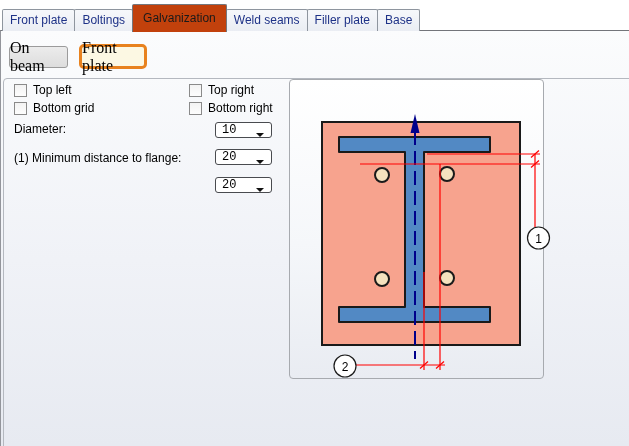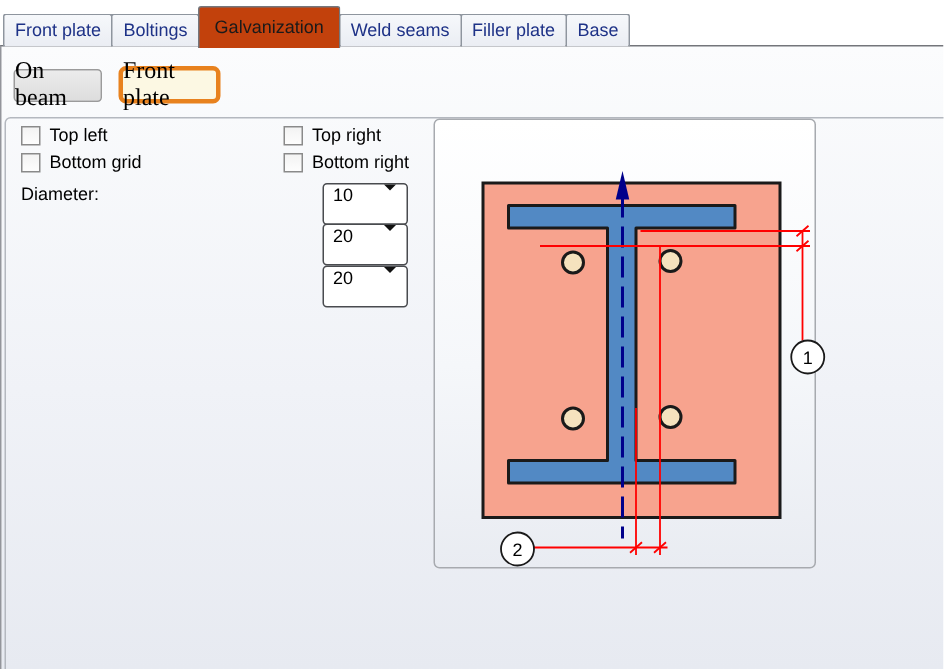--- a/index.html
+++ b/index.html
@@ -58,23 +58,23 @@
   
   .cb-row { position: absolute; display: flex; align-items: center; height: 14px; text-align: center; }
   .checkbox {
     width: 13px; height: 13px; background: linear-gradient(#F3F3F3, #FDFDFD);
     border: 1px solid #8A8A8A; display: inline-block; flex: none;
   }
   .cb-label { margin-left: 6px; white-space: nowrap; }
   
   .field-label { position: absolute; left: 13px; height: 16px; line-height: 16px; white-space: nowrap; }
   .dropdown {
-    position: absolute; left: 214px; width: 57px; height: 28px;
+    position: absolute; left: 214px; width: 57px; height: 16px;
     background: #ffffff; border: 1px solid #494B4F; border-radius: 3px;
-    display: flex; align-items: flex-start; cursor: default;
+    display: flex; align-items: flex-end; cursor: default; font-family: Liberation Mono, monospace;
   }
   .dd-value { padding-left: 6px; flex: 1; }
   .dd-arrow {
     width: 0; height: 0; margin-right: 7px;
     border-left: 4px solid transparent; border-right: 4px solid transparent;
     border-top: 4px solid #111;
   }
   
   .preview {
     position: absolute; left: 288px; top: 48px; width: 255px; height: 300px;
@@ -122,20 +122,21 @@
       <span class="checkbox"></span>
       <span class="cb-label">Bottom right</span>
     </div>
 
     <div class="field-label" style="top:90px;">Diameter:</div>
     <div class="dropdown" style="top:91px;">
       <span class="dd-value">10</span>
       <span class="dd-arrow"></span>
     </div>
 
+    <div class="field-label" style="top:119px;">(1) Minimum distance to flange:</div>
     <div class="dropdown" style="top:118px;">
       <span class="dd-value">20</span>
       <span class="dd-arrow"></span>
     </div>
 
     <div class="dropdown" style="top:146px;">
       <span class="dd-value">20</span>
       <span class="dd-arrow"></span>
     </div>
 

